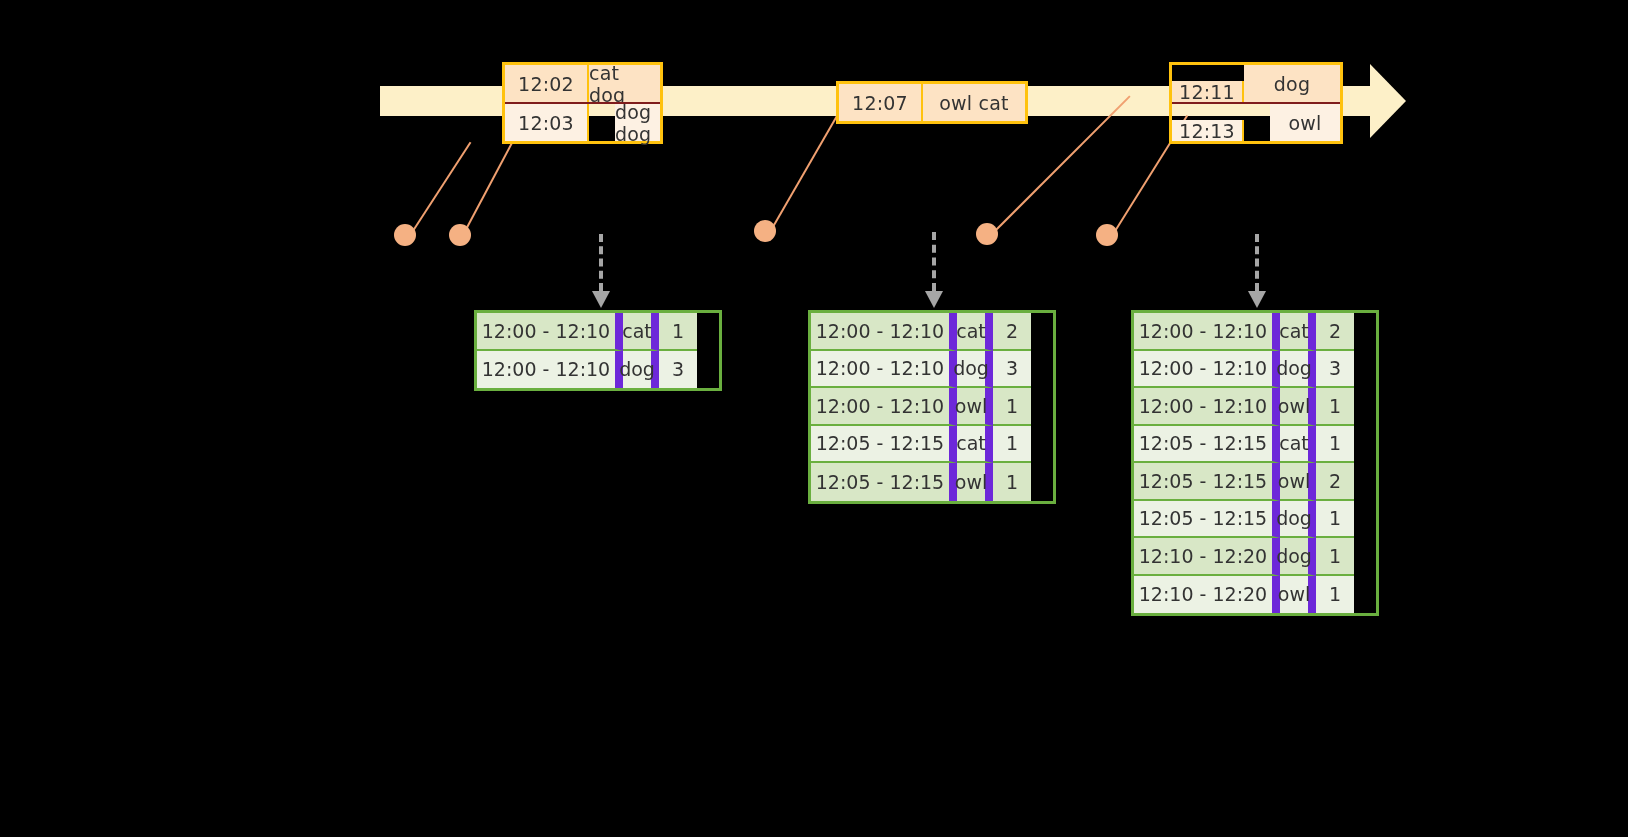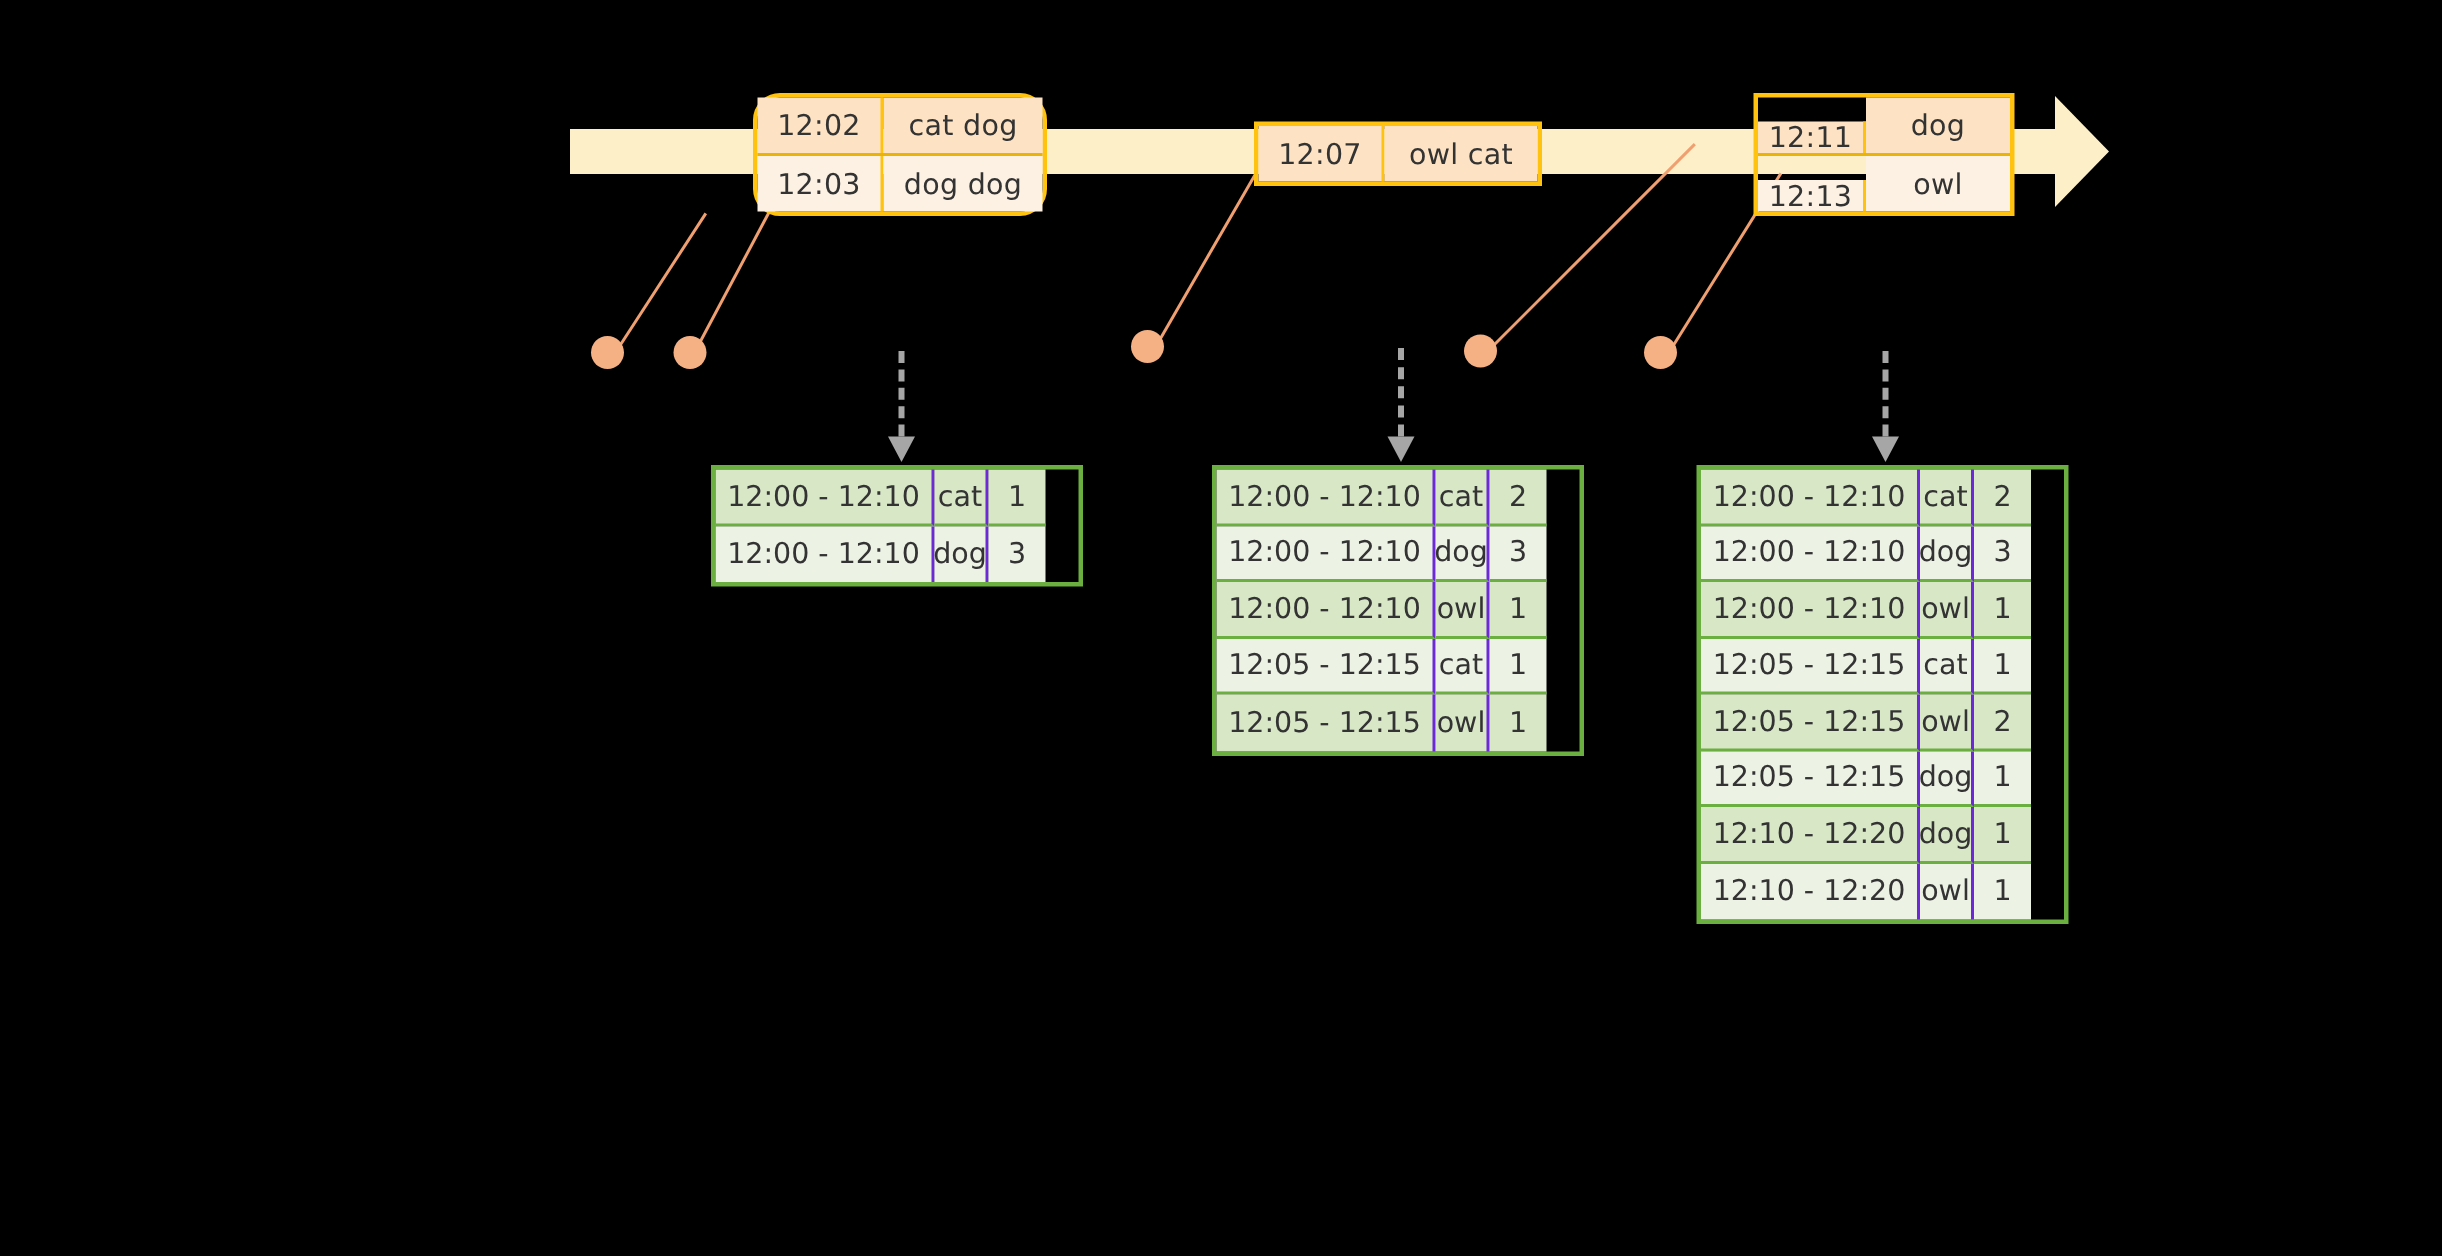--- a/index.html
+++ b/index.html
@@ -45,42 +45,43 @@
     box-sizing: border-box;
     display: flex;
     flex-direction: column;
   }
   .ev-row {
     display: flex;
     flex-direction: row;
     height: 37px;
   }
   .ev-row + .ev-row {
-    border-top: 2px solid #eab308;
+    border-top: 2px solid #7f1d1d;
+    gap: 26px;
   }
   .ev-cell {
     display: flex;
     align-items: center;
     justify-content: center;
     font-size: 19px;
     color: #333333;
     box-sizing: border-box;
     letter-spacing: 0.2px;
   }
   .ev-cell.time {
     width: 84px;
     border-right: 2px solid #ffc20e;
   }
   .ev-cell.payload {
     flex: 1;
   }
   .ev-row.shade .ev-cell { background: #fde3c4; }
   .ev-row.light  .ev-cell { background: #fdf1e3; }
 
-  #ev-box-1 { left: 502px; top: 62px;  width: 196px; border-radius: 18px; }
+  #ev-box-1 { left: 502px; top: 62px;  width: 161px; }
   #ev-box-2 { left: 836px; top: 81px;  width: 192px; }
   #ev-box-3 { left: 1169px; top: 62px; width: 174px; }
   #ev-box-3 .ev-cell.time { width: 72px; margin-top: 16px; }
 
   
   .connector-line {
     position: absolute;
     background: #f0a070;
     height: 2px;
     transform-origin: 0 50%;
@@ -126,21 +127,21 @@
     flex-direction: row;
     height: 37.5px;
   }
   .res-cell {
     display: flex;
     align-items: center;
     justify-content: center;
     font-size: 19px;
     color: #333333;
     box-sizing: border-box;
-    border-right: 2px solid #6d28d9;
+    border-right: 8px solid #6d28d9;
     border-bottom: 2px solid #6aaf3f;
   }
   .res-row:last-child .res-cell { border-bottom: none; }
   .res-cell:last-child { border-right: none; }
   .res-cell.win { width: 146px; }
   .res-cell.key { width: 36px; }
   .res-cell.cnt { width: 38px; }
   .res-row.shade .res-cell { background: #d8e7c6; }
   .res-row.light .res-cell { background: #ecf2e4; }
 

